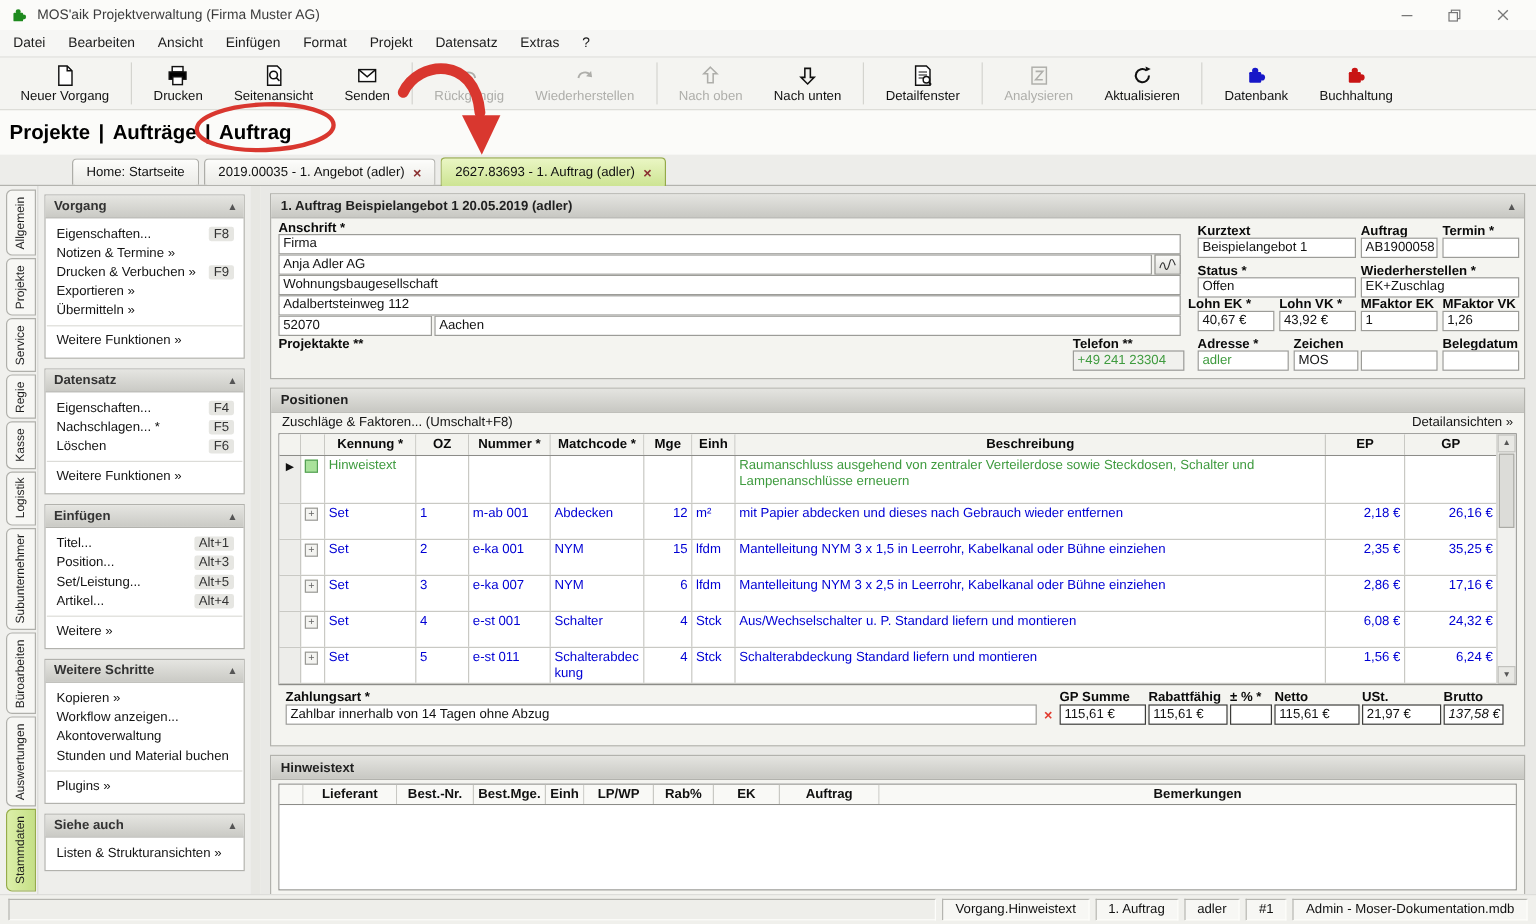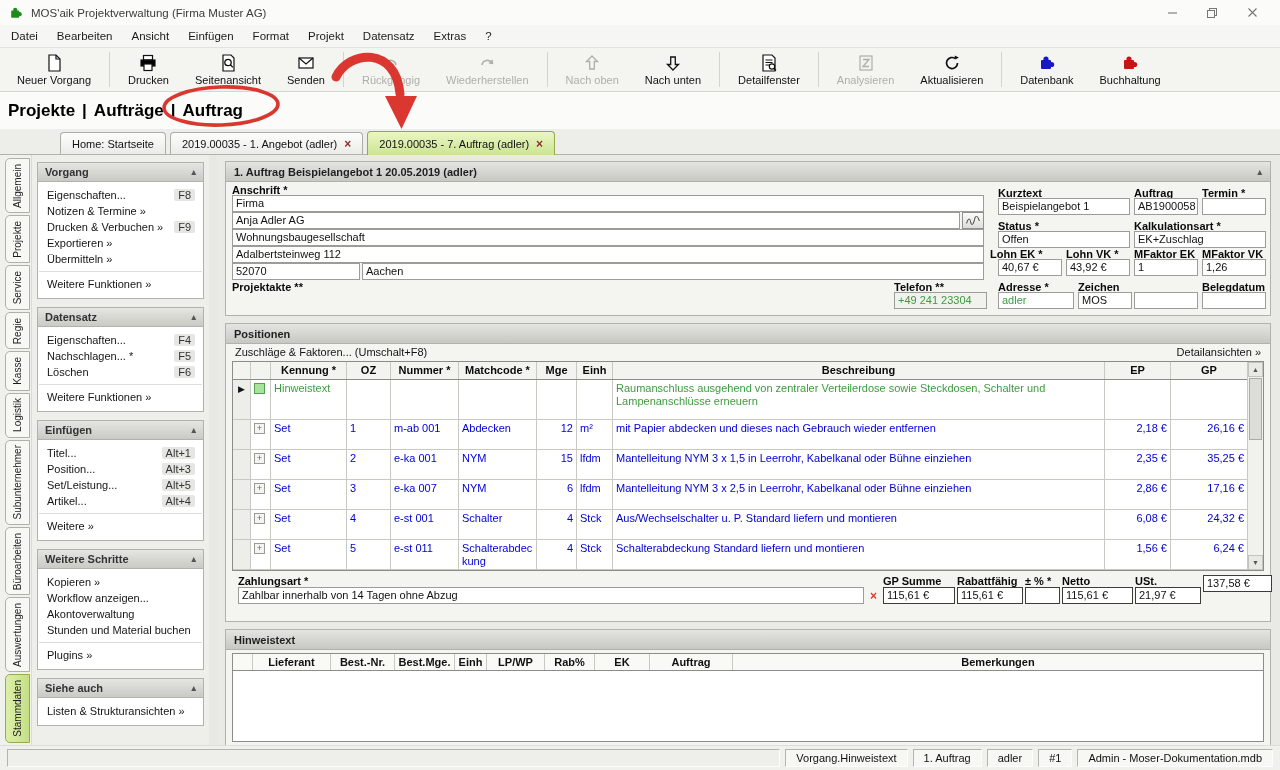--- a/index.html
+++ b/index.html
@@ -301,21 +301,21 @@
     </div>
   <div class="tabstrip" id="tabstrip">
       <div class="tab">
         <span class="tab-label">Home: Startseite</span>
       </div>
       <div class="tab">
         <span class="tab-label">2019.00035 - 1. Angebot (adler)</span>
         <span class="tab-close">×</span>
       </div>
       <div class="tab active">
-        <span class="tab-label">2019.00035 - 7. Auftrag (adler)</span>
+        <span class="tab-label">2627.83693 - 1. Auftrag (adler)</span>
         <span class="tab-close">×</span>
       </div>
     </div>
 
   <div class="main">
     <div class="wbtabs" id="wbtabs">
         <div class="wb-tab">
           <span>Allgemein</span>
         </div>
         <div class="wb-tab">
@@ -490,21 +490,21 @@
           <div class="flabel" style="left:668px;top:99px;">Telefon **</div>
           <div class="inp gray green" style="left:668px;top:110px;width:93px;">+49 241 23304</div>
         <div class="flabel" style="left: 772px; top: 5px;">Kurztext</div>
             <div class="inp" style="left: 772px; top: 16px; width: 132px;">Beispielangebot 1</div>
             <div class="flabel" style="left: 908px; top: 5px;">Auftrag</div>
             <div class="inp" style="left: 908px; top: 16px; width: 64px;">AB1900058</div>
             <div class="flabel" style="left: 976px; top: 5px;">Termin *</div>
             <div class="inp" style="left: 976px; top: 16px; width: 64px;"></div>
             <div class="flabel" style="left: 772px; top: 38px;">Status *</div>
             <div class="inp" style="left: 772px; top: 49px; width: 132px;">Offen</div>
-            <div class="flabel" style="left: 908px; top: 38px;">Kalkulationsart *</div>
+            <div class="flabel" style="left: 908px; top: 38px;">Wiederherstellen *</div>
             <div class="inp" style="left: 908px; top: 49px; width: 132px;">EK+Zuschlag</div>
             <div class="flabel" style="left: 764px; top: 66px;">Lohn EK *</div>
             <div class="inp" style="left: 772px; top: 77px; width: 64px;">40,67 €</div>
             <div class="flabel" style="left: 840px; top: 66px;">Lohn VK *</div>
             <div class="inp" style="left: 840px; top: 77px; width: 64px;">43,92 €</div>
             <div class="flabel" style="left: 908px; top: 66px;">MFaktor EK</div>
             <div class="inp" style="left: 908px; top: 77px; width: 64px;">1</div>
             <div class="flabel" style="left: 976px; top: 66px;">MFaktor VK</div>
             <div class="inp" style="left: 976px; top: 77px; width: 64px;">1,26</div>
             <div class="flabel" style="left: 772px; top: 99px;">Adresse *</div>
@@ -647,21 +647,21 @@
             <div class="totbox" style="left: 651px; top: 13px; width: 72px;">115,61 €</div>
             <div class="flabel" style="left: 725px; top: 1px;">Rabattfähig</div>
             <div class="totbox" style="left: 725px; top: 13px; width: 66px;">115,61 €</div>
             <div class="flabel" style="left: 793px; top: 1px;">± % *</div>
             <div class="totbox" style="left: 793px; top: 13px; width: 35px;"></div>
             <div class="flabel" style="left: 830px; top: 1px;">Netto</div>
             <div class="totbox" style="left: 830px; top: 13px; width: 71px;">115,61 €</div>
             <div class="flabel" style="left: 903px; top: 1px;">USt.</div>
             <div class="totbox" style="left: 903px; top: 13px; width: 66px;">21,97 €</div>
             <div class="flabel" style="left: 971px; top: 1px;">Brutto</div>
-            <div class="totbox" style="left: 971px; top: 1px; width: 69px;">137,58 €</div>
+            <div class="totbox" style="left: 971px; top: 13px; width: 50px; font-style: italic;">137,58 €</div>
           </div>
       </div>
 
       <div class="box">
         <div class="box-head">
           <span>Hinweistext</span>
         </div>
         <div class="htable">
           <div class="hhead" id="hhead">
               <div class="hcell" style="flex: 0 0 20px;"></div>

